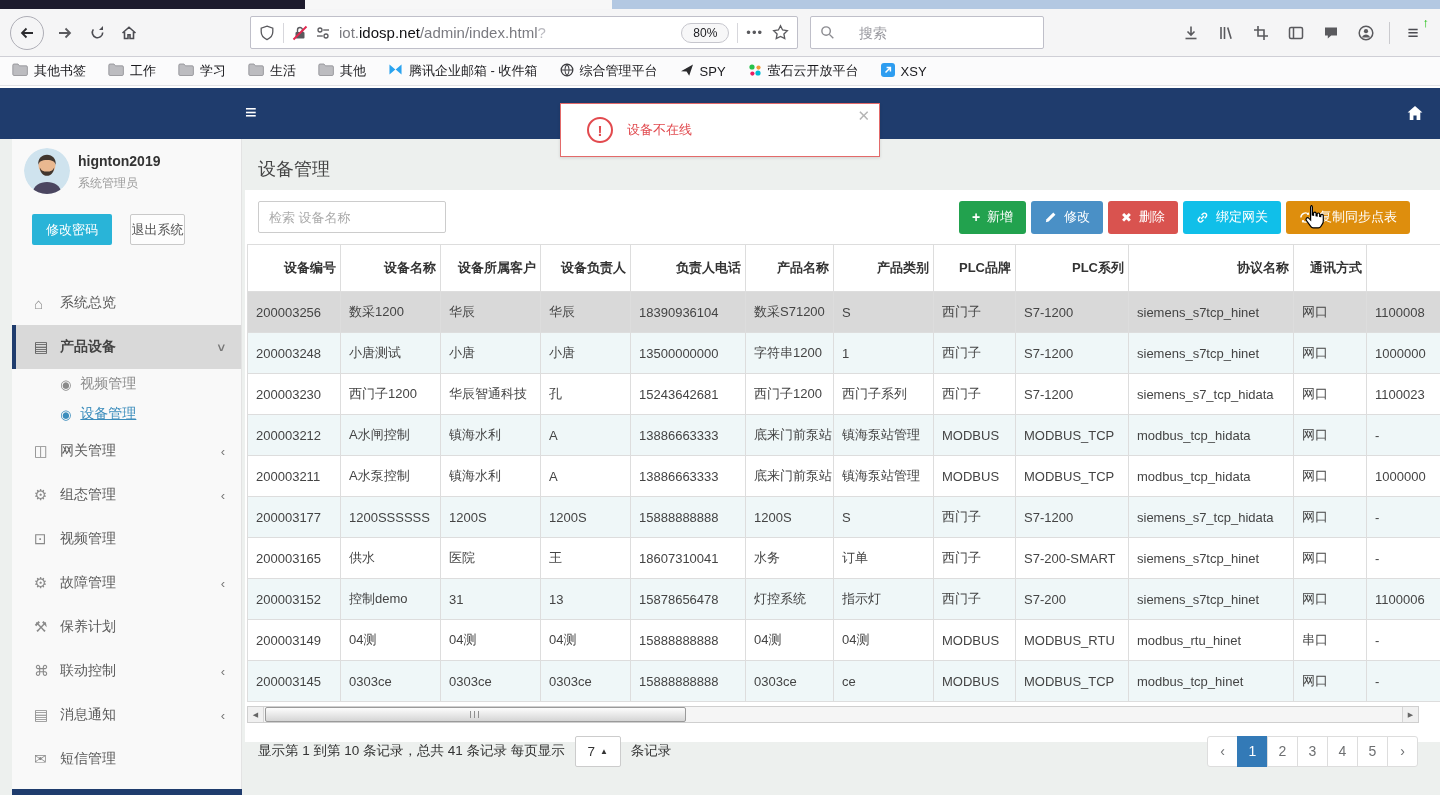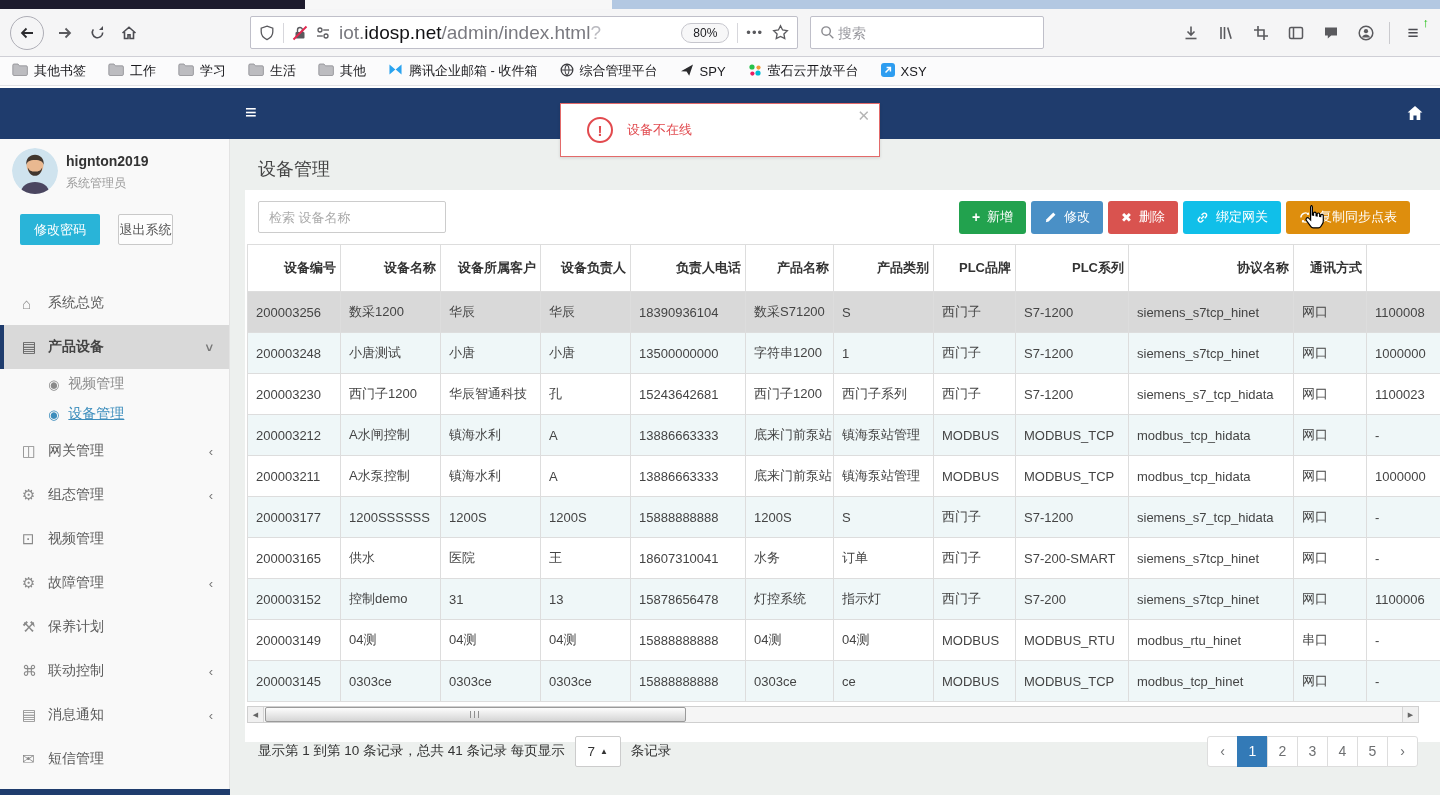--- a/index.html
+++ b/index.html
@@ -15,47 +15,47 @@
 
   #toolbar { height:48px; background:#f5f5f6; border-bottom:1px solid #cfcfd6;
     display:flex; align-items:center; padding:0 10px; }
   .tb-btn { width:30px; height:30px; display:flex; align-items:center; justify-content:center;
     color:#4c4c52; margin-right:2px; }
   .nav-circle { width:34px; height:34px; border:1px solid #aeaeb6; border-radius:50%;
     display:flex; align-items:center; justify-content:center; margin-right:6px; background:#f5f5f6; }
   #urlbar { margin-left:104px; width:548px; height:33px; background:#fff; border:1px solid #bfbfc9;
     border-radius:2px; display:flex; align-items:center; padding:0 8px; }
   .url-sep { width:1px; height:20px; background:#d7d7dc; margin:0 8px; }
-  .url-text { font-size:19px; white-space:nowrap;text-align:center; }
+  .url-text { font-size:15px; white-space:nowrap;text-align:center; }
   .url-gray { color:#7a7a80; } .url-dark { color:#111114; } .url-faint { color:#b9b9bf; }
   #zoom-pill { margin-left:auto; border:1px solid #c6c6cd; background:#f7f7f8; border-radius:11px;
     padding:2px 11px; font-size:12px; color:#202024; }
   #searchbox { margin-left:12px; width:234px; height:33px; background:#fff; border:1px solid #bfbfc9;
-    border-radius:2px; display:flex; align-items:center; padding:0 9px; gap:3px; }
+    border-radius:2px; display:flex; align-items:center; padding:0 9px; gap:24px; }
   #searchbox input { border:none; outline:none; width:160px; font-size:14px; color:#333;
     font-family:inherit; background:transparent; }
   #searchbox input::placeholder { color:#9a9aa0; }
   #tb-right { margin-left:auto; display:flex; align-items:center; }
   .tb-icon { width:35px; height:30px; display:flex; align-items:center; justify-content:center; }
   .tb-divider { width:1px; height:22px; background:#cacace; margin:0 6px; }
   #hamburger { position:relative; width:34px; height:30px; display:flex; align-items:center; justify-content:center;
     font-size:19px; color:#4c4c52; font-weight:bold; }
   #hamburger .badge { position:absolute; top:-3px; right:1px; color:#12bc00; font-size:13px; font-weight:bold; }
 
   #bookmarksbar { height:29px; background:#fbfbfc; border-bottom:1px solid #e2e2e6;
     display:flex; align-items:center; padding:0 12px; gap:22px; }
   .bm-item { display:flex; align-items:center; gap:6px; font-size:13px; color:#19191d; white-space:nowrap; }
 
   
   #app { position:absolute; top:88px; left:0; width:1440px; height:707px; background:#edf0ee; }
   #appnav { position:relative; height:51px; background:#1f3c6d; }
   #appnav .burger { position:absolute; left:245px; top:13px; color:#fff; font-size:20px; font-weight:bold; }
   #appnav .nav-home { position:absolute; right:16px; top:16px; }
 
-  #sidebar { position:absolute; top:51px; left:0; width:230px; height:656px; background:#f9f9f9;
+  #sidebar { position:absolute; top:51px; left:12px; width:230px; height:656px; background:#f9f9f9;
     border-right:1px solid #e3e3e3; }
   #sidebar .bottom-strip { position:absolute; bottom:0; left:0; width:230px; height:6px; background:#1f3c6d; }
   #user-panel { position:relative; height:118px; }
   #avatar { position:absolute; left:12px; top:9px; width:46px; height:46px; border-radius:50%; overflow:hidden; }
   #user-name { position:absolute; left:66px; top:14px; font-size:14px; font-weight:bold; color:#333; }
   #user-role { position:absolute; left:66px; top:36px; font-size:12px; color:#9a9a9a; }
   #user-actions { position:absolute; left:20px; top:75px; display:flex; gap:18px; }
   .btn-pwd { width:80px; height:31px; background:#29b4d8; color:#fff; border:none; font-size:13px;
     font-family:inherit; border-radius:2px; }
   .btn-logout { width:55px; height:31px; background:#fdfdfd; color:#555; border:1px solid #c9c9c9;

